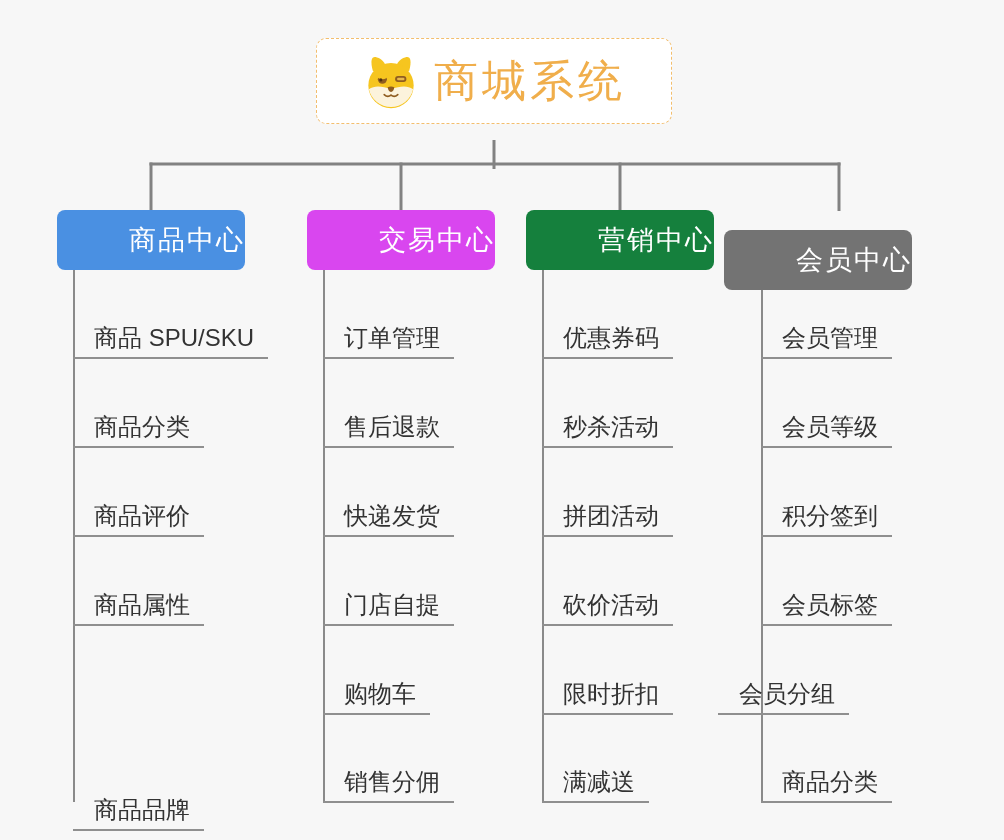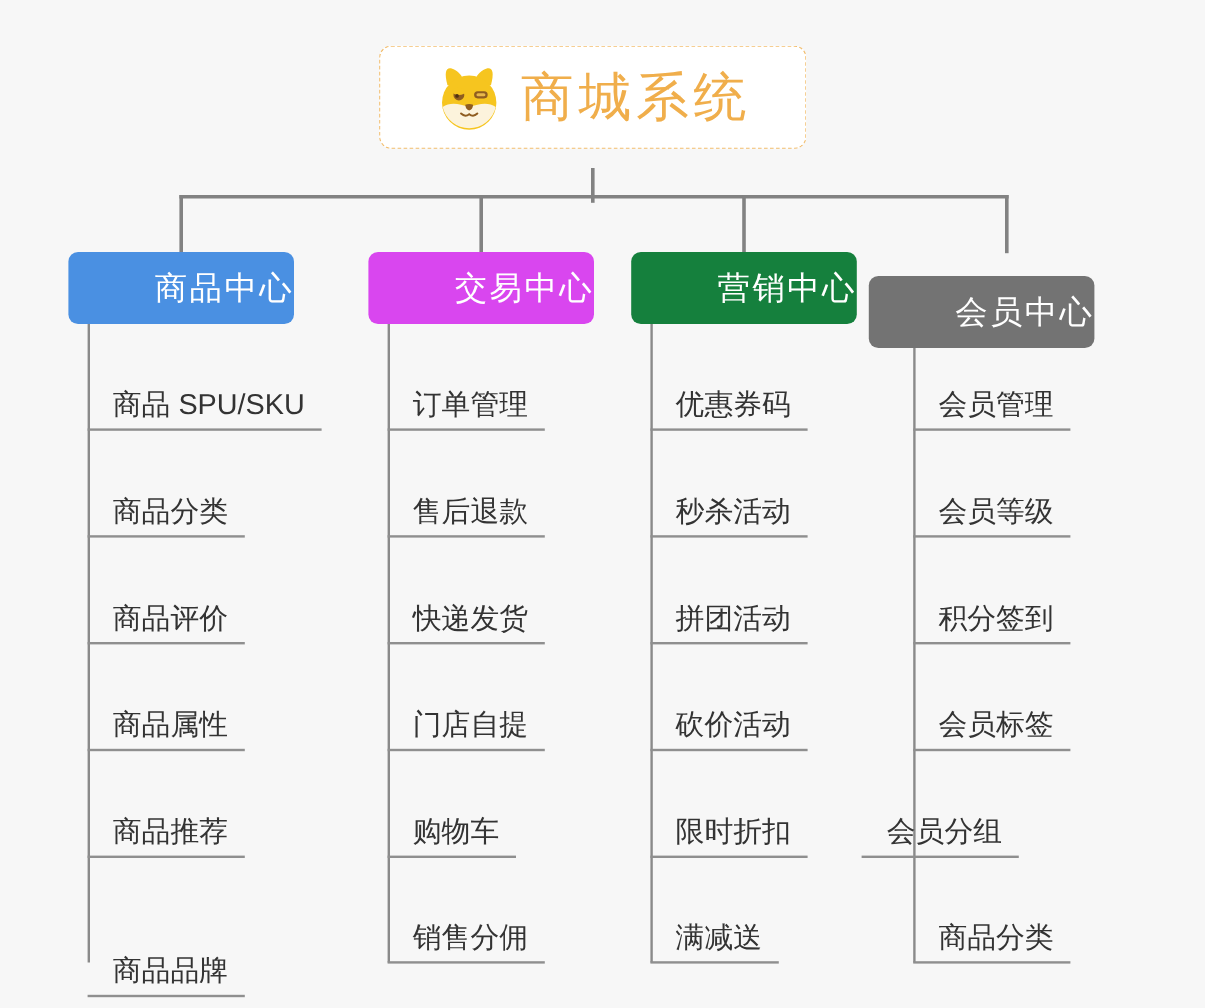--- a/index.html
+++ b/index.html
@@ -89,23 +89,20 @@
     </div>
   <div class="leaf" style="left:73px;top:493px">
       <span>商品评价</span>
     </div>
   <div class="leaf" style="left:73px;top:404px">
       <span>商品分类</span>
     </div>
   <div class="leaf" style="left:73px;top:582px">
       <span>商品属性</span>
     </div>
-  <div class="leaf" style="left:73px;top:671px">
-      <span>商品推荐</span>
-    </div>
   <div class="leaf" style="left:73px;top:787px">
       <span>商品品牌</span>
     </div>
 
   <div class="branch-box" style="left: 307px; background: #d946ef;">
     <span>交易中心</span>
   </div>
   <div class="leaf" style="left:323px;top:315px">
       <span>订单管理</span>
     </div>

